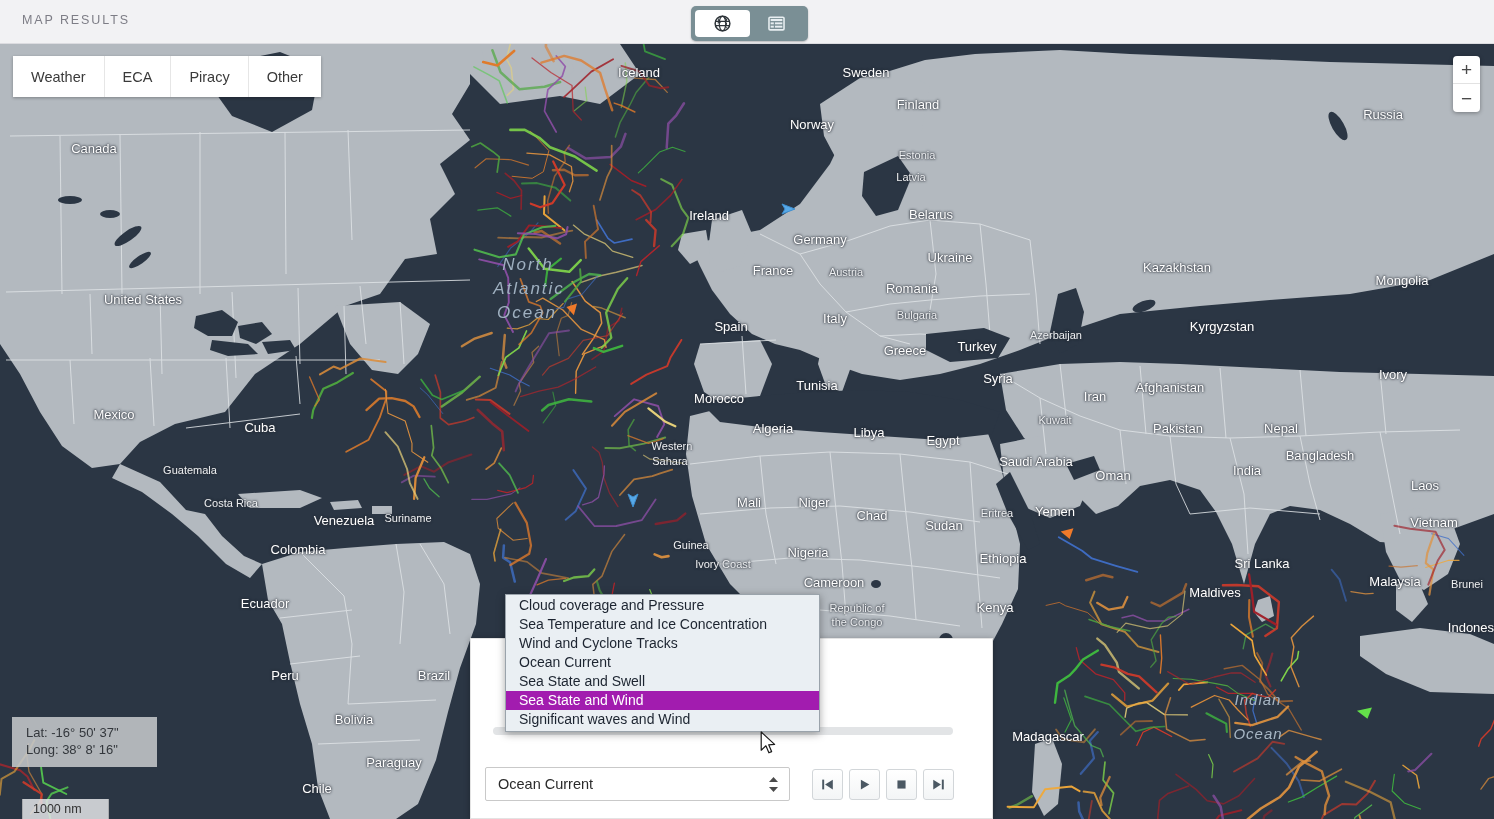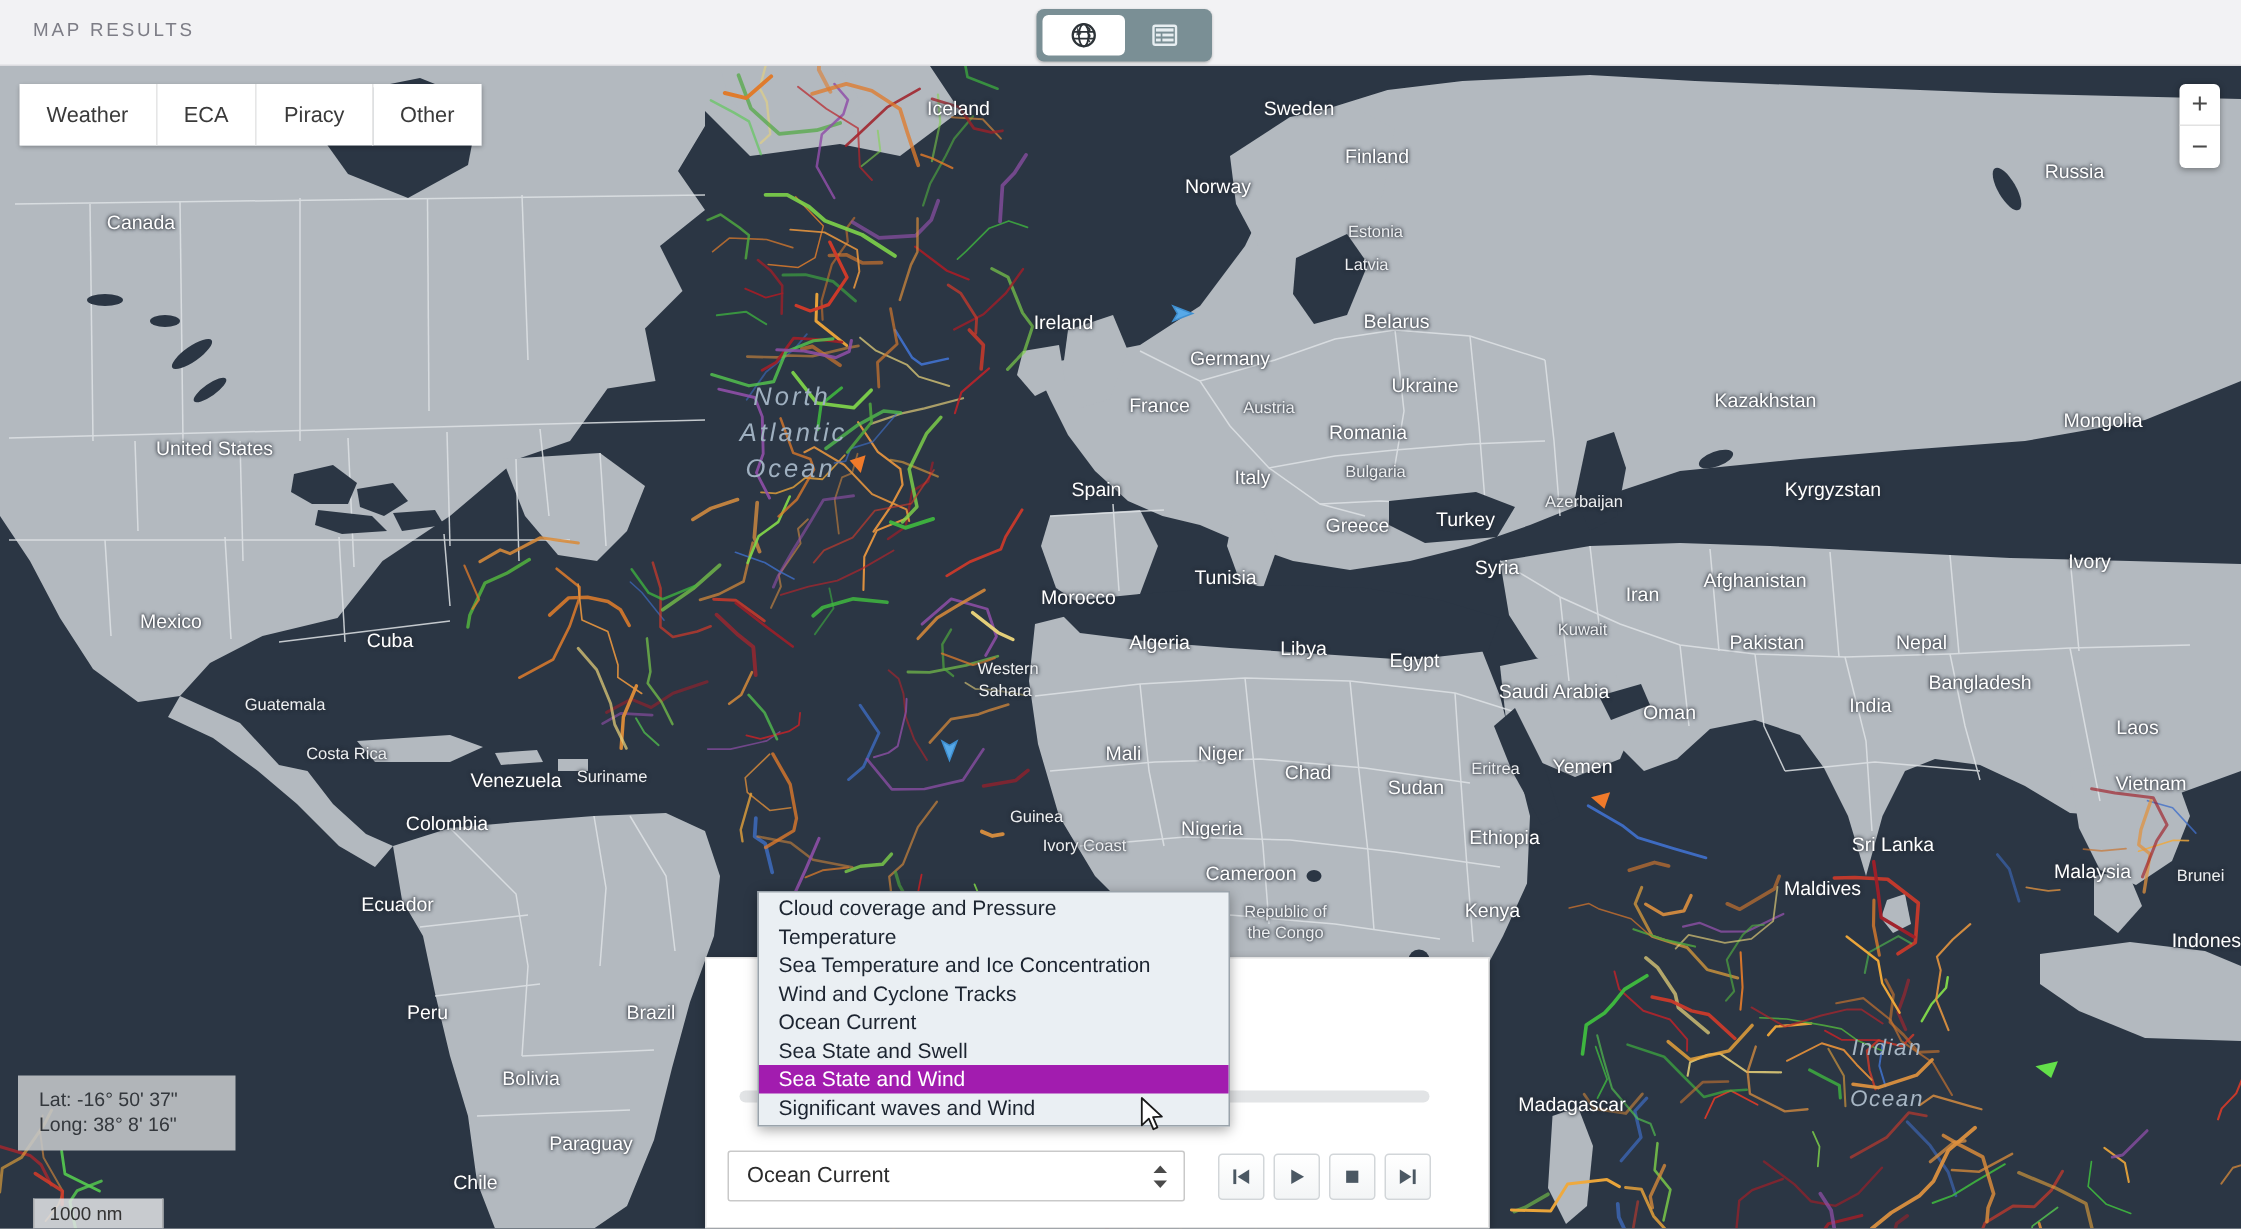--- a/index.html
+++ b/index.html
@@ -808,21 +808,20 @@
           <path d="M1.5 2 L1.5 14 L11 8 Z" fill="#4b5863"></path>
           <rect x="12.1" y="2" width="2.4" height="12" fill="#4b5863"></rect>
         </svg>
       </div>
     </div>
   </div>
 </div>
 
 <div id="layer-dropdown">
     <div class="opt">Cloud coverage and Pressure</div>
-    <div class="opt">Temperature</div>
     <div class="opt">Sea Temperature and Ice Concentration</div>
     <div class="opt">Wind and Cyclone Tracks</div>
     <div class="opt">Ocean Current</div>
     <div class="opt">Sea State and Swell</div>
     <div class="opt selected">Sea State and Wind</div>
     <div class="opt">Significant waves and Wind</div>
   </div>
 
 <svg id="cursor-arrow" width="17" height="24" viewBox="0 0 17 24">
   <path d="M1.2 1 L1.2 19.2 L5.9 14.8 L8.9 21.8 L11.6 20.6 L8.7 13.8 L14.6 13.4 Z" fill="#ffffff" stroke="#1a1a1a" stroke-width="1.2" stroke-linejoin="round"></path>

